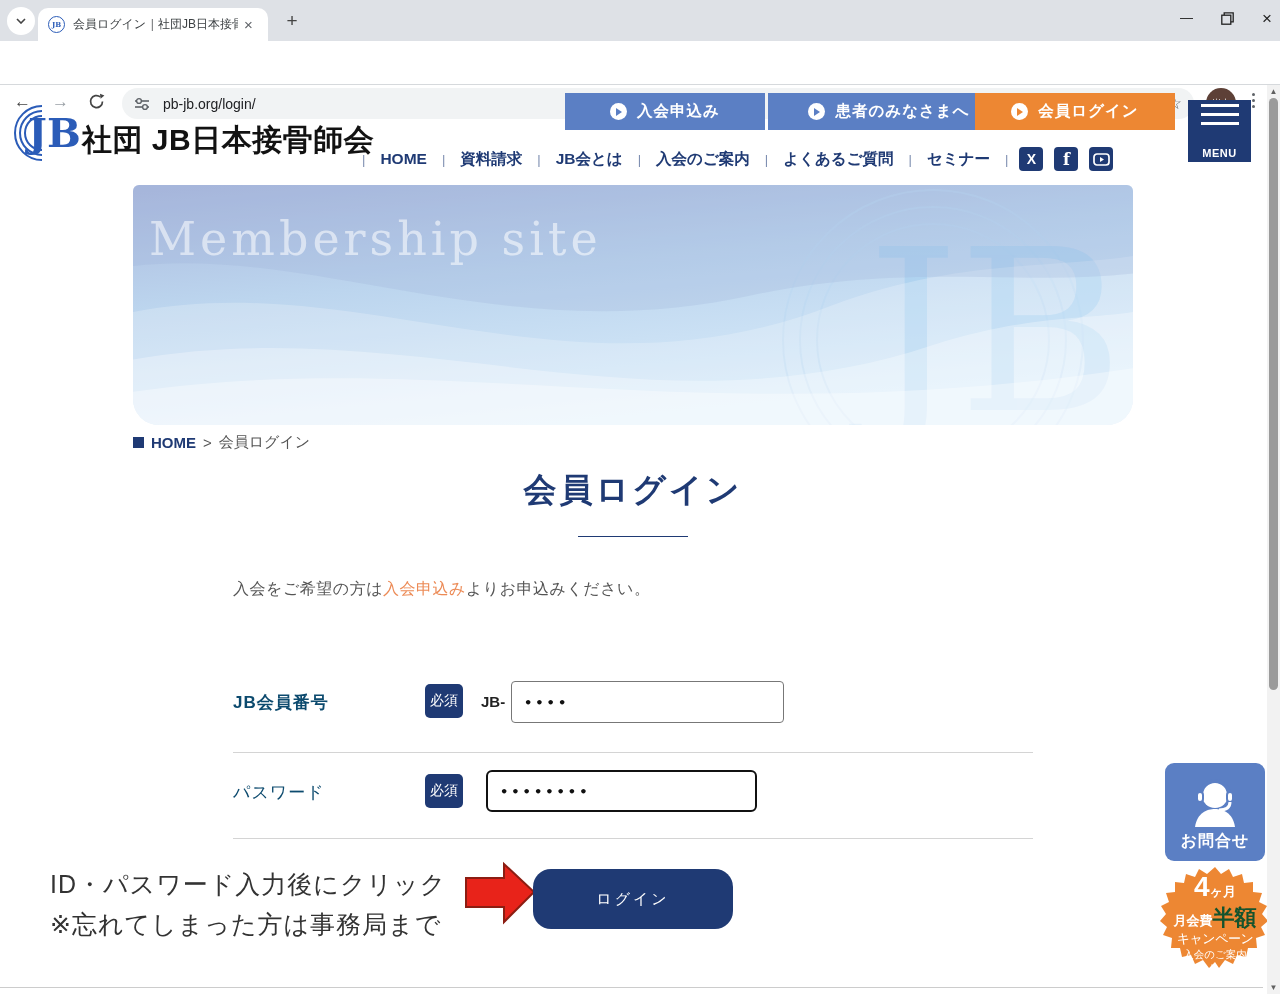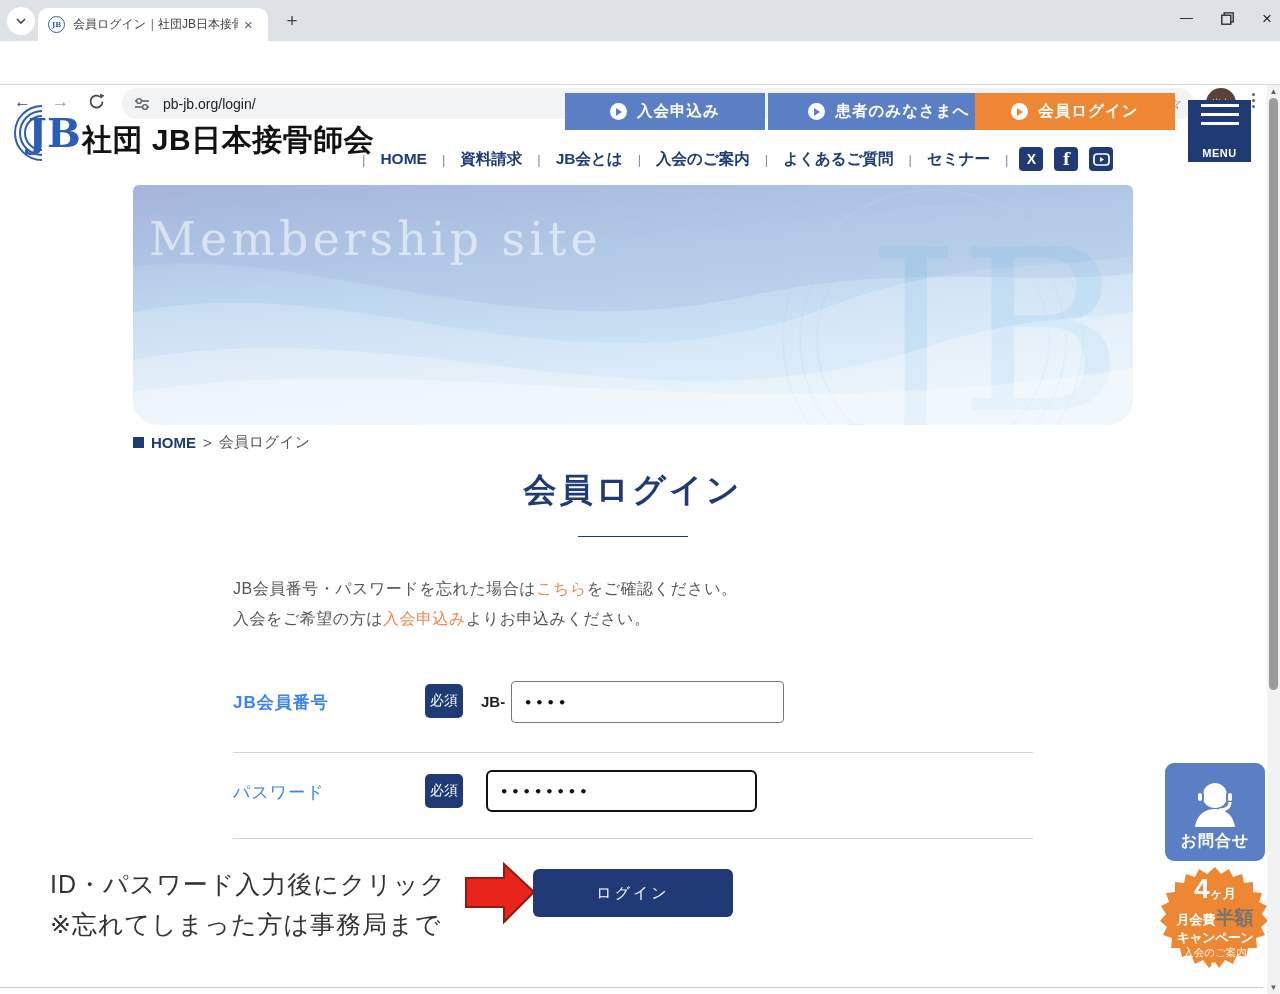--- a/index.html
+++ b/index.html
@@ -55,43 +55,43 @@
   .bc-square { width:11px; height:11px; background:#1f3a74; display:inline-block; }
   .bc-home { color:#1f3a74; font-weight:bold; cursor:pointer; }
   .page-title { position:absolute; left:133px; top:468px; width:1000px; text-align:center; font-family:"DejaVu Serif","Liberation Serif",serif; font-size:33px; color:#1f3a74; letter-spacing:3px; }
   .title-rule { position:absolute; left:578px; top:536px; width:110px; height:1px; background:#1f3a74; }
 
   
   .intro { position:absolute; left:233px; top:574px; font-size:16px; color:#555; line-height:30px; letter-spacing:0.5px; }
   .intro a { color:#ec8a55; text-decoration:none; cursor:pointer; }
 
   
-  .f-label { position:absolute; left:233px; font-size:17px; color:#3b82f6; letter-spacing:1px; }
+  .f-label { position:absolute; left:233px; font-size:17px; color:#0c4a6e; letter-spacing:1px; }
   .f-label.bold { font-weight:bold; }
   .req-badge { position:absolute; left:425px; width:38px; height:34px; background:#1f3a74; color:#fff; font-size:14px; border-radius:5px; display:flex; align-items:center; justify-content:center; }
   .jb-prefix { position:absolute; left:481px; top:693px; font-size:15px; font-weight:bold; color:#222; }
   .fld { position:absolute; height:42px; border-radius:4px; font-size:13px; font-weight:bold; letter-spacing:3px; color:#111; padding:0 12px; font-family:"DejaVu Sans",sans-serif; }
   .fld.member { left:511px; top:681px; width:273px; border:1px solid #777; }
   .fld.pass { left:486px; top:770px; width:271px; border:2px solid #111; border-radius:6px; }
   .divider { position:absolute; left:233px; width:800px; height:1px; background:#d4d4d4; }
 
-  .login-btn { position:absolute; left:533px; top:869px; width:200px; height:48px; background:#1f3a74; border:none; border-radius:6px; color:#fff; font-size:15px; letter-spacing:3px; cursor:pointer; font-family:inherit; }
+  .login-btn { position:absolute; left:533px; top:869px; width:200px; height:60px; background:#1f3a74; border:none; border-radius:18px; color:#fff; font-size:15px; letter-spacing:3px; cursor:pointer; font-family:inherit; }
   .arrow-svg { position:absolute; left:464px; top:861px; }
 
   .annot { position:absolute; left:50px; font-size:25px; color:#333; letter-spacing:1px; white-space:nowrap; }
 
   
   .float-btn { position:absolute; left:1165px; width:100px; height:98px; background:#5b7fc4; border-radius:9px; display:flex; flex-direction:column; align-items:center; justify-content:flex-end; padding-bottom:9px; cursor:pointer; }
   .float-btn .flabel { color:#fff; font-size:16px; font-weight:bold; letter-spacing:1px; }
   .float-btn svg { position:absolute; top:10px; }
   .campaign { position:absolute; left:1160px; top:864px; width:110px; height:114px; cursor:pointer; }
   .campaign .ctext { position:absolute; left:0; top:0; width:110px; height:114px; display:flex; flex-direction:column; align-items:center; justify-content:center; color:#fff; line-height:1.25; }
   .c1 { font-size:13px; font-weight:bold; } .c1 b { font-size:28px; }
-  .c2 { font-size:13px; font-weight:bold; } .c2 b { font-size:19px; color:#737373; }
-  .c3 { font-size:13px; font-weight:bold; letter-spacing:-0.5px; }
+  .c2 { font-size:13px; font-weight:bold; } .c2 b { font-size:22px; color:#14532d; }
+  .c3 { font-size:13px; font-weight:normal; letter-spacing:-0.5px; }
   .c4 { font-size:10.5px; }
   .c5 { font-size:9px; margin-top:1px; }
 
   .bottom-line { position:absolute; left:0; top:987px; width:1263px; height:1px; background:#ccc; }
 
   
   .scrollbar { position:absolute; left:1267px; top:85px; width:13px; height:909px; background:#f2f2f2; }
   .sb-thumb { position:absolute; left:2px; top:13px; width:9px; height:592px; background:#9b9b9b; border-radius:5px; }
   .sb-arrow { position:absolute; left:0; width:13px; text-align:center; font-size:8px; color:#606060; }
 </style>
@@ -239,21 +239,20 @@
     <span class="bc-square"></span>
     <span class="bc-home">HOME</span>
     <span>&gt;</span>
     <span>会員ログイン</span>
   </div>
 
   <h1 class="page-title">会員ログイン</h1>
   <div class="title-rule"></div>
 
   <div class="intro">
-    <div><span>JB会員番号・パスワードを忘れた場合は</span><a>こちら</a><span>をご確認ください。</span></div>
     <div><span>入会をご希望の方は</span><a>入会申込み</a><span>よりお申込みください。</span></div>
   </div>
 
   <div class="f-label bold" style="top:691px">JB会員番号</div>
   <div class="req-badge" style="top:684px">必須</div>
   <div class="jb-prefix">JB-</div>
   <input class="fld member" type="text" value="••••" style="">
   <div class="divider" style="top:752px"></div>
 
   <div class="f-label" style="top:781px">パスワード</div>

